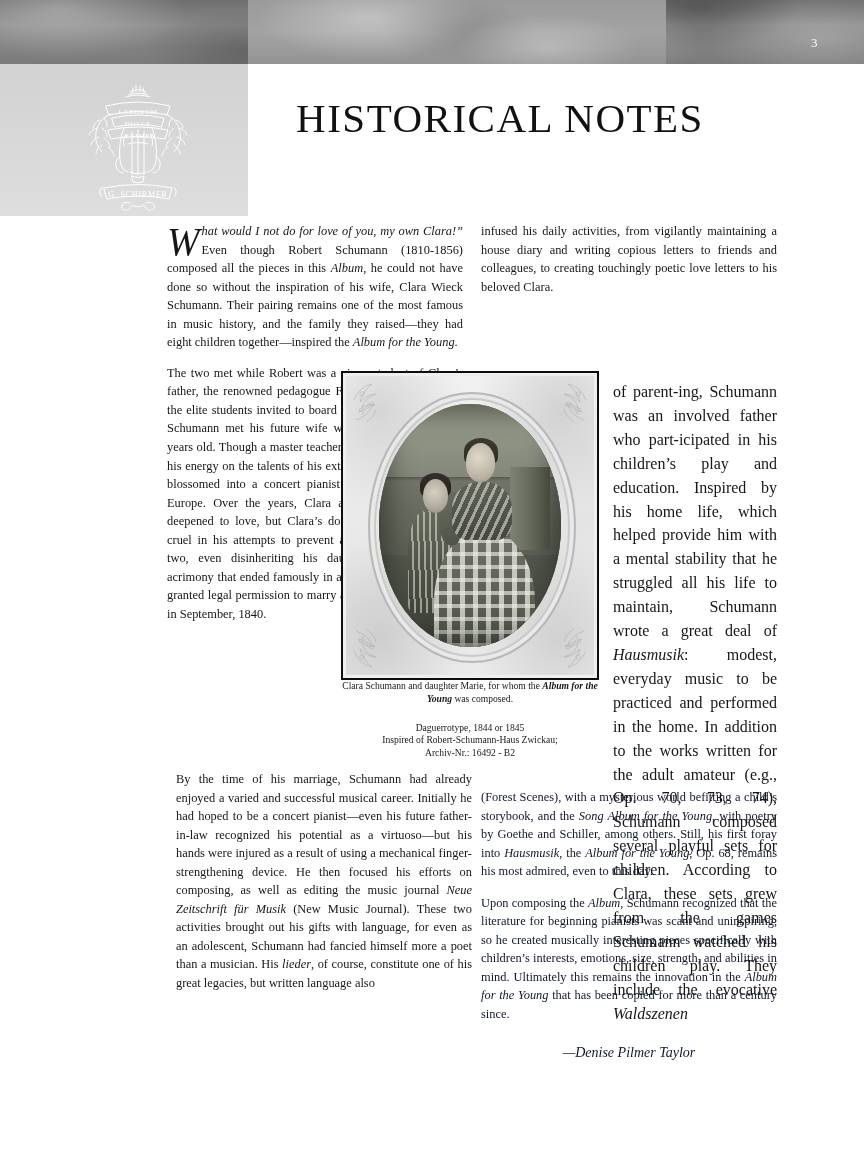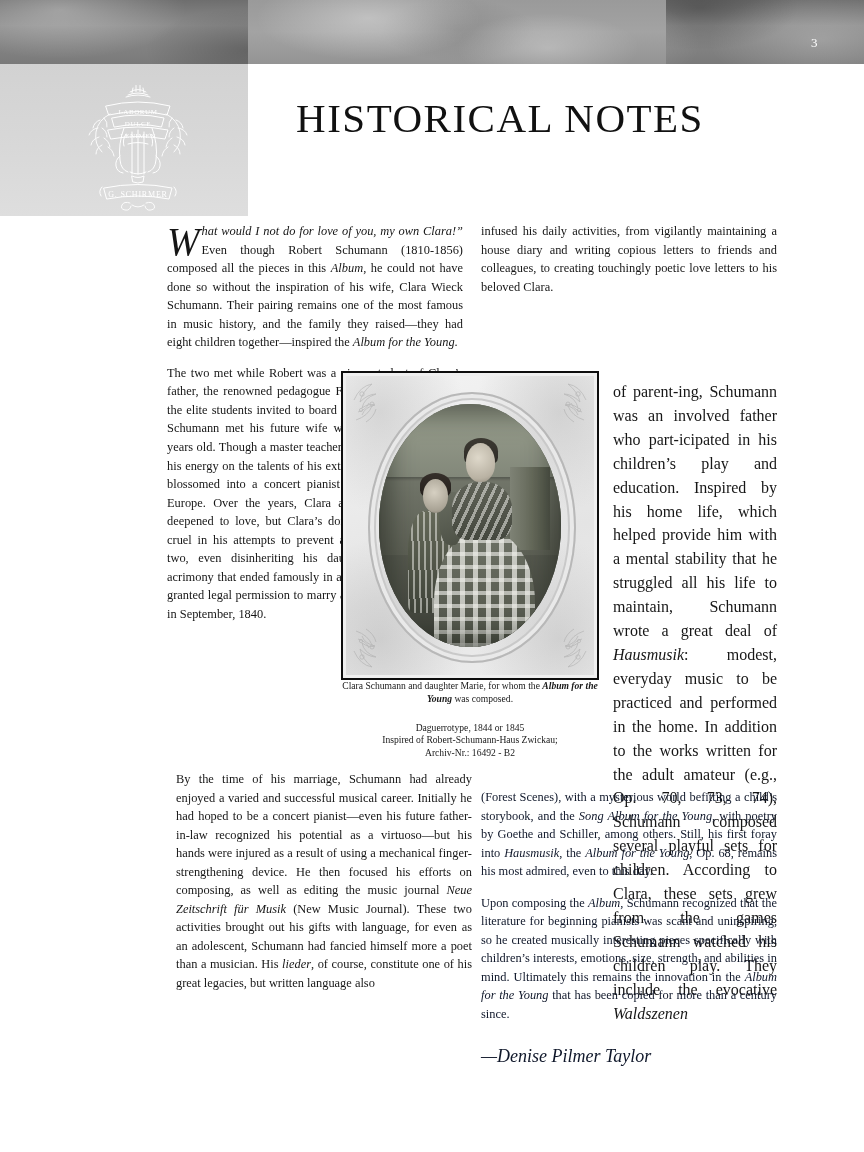--- a/index.html
+++ b/index.html
@@ -135,23 +135,23 @@
     position: absolute;
     left: 481px; top: 788px;
     width: 296px;
     font-size: 12.4px;
     line-height: 1.495;
     text-align: justify;
     color: #0f172a;
   }
   #col-right-after p { margin: 0 0 13px 0; }
   #byline {
-    text-align: left;
+    text-align: center;
     font-style: italic;
-    font-size: 18px;
+    font-size: 14px;
     margin-top: 19px !important;
   }
 
   #col-left-lower {
     position: absolute;
     left: 167px; top: 770px;
     width: 296px;
     font-size: 12.4px;
     line-height: 1.495;
     text-align: justify;

